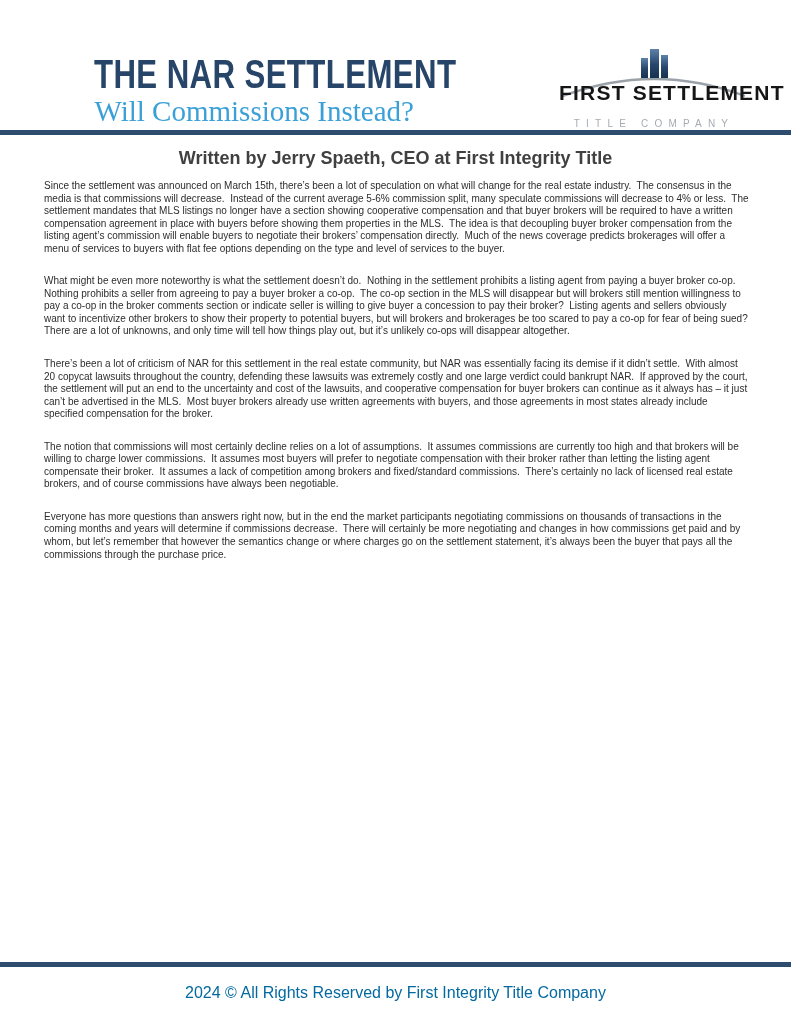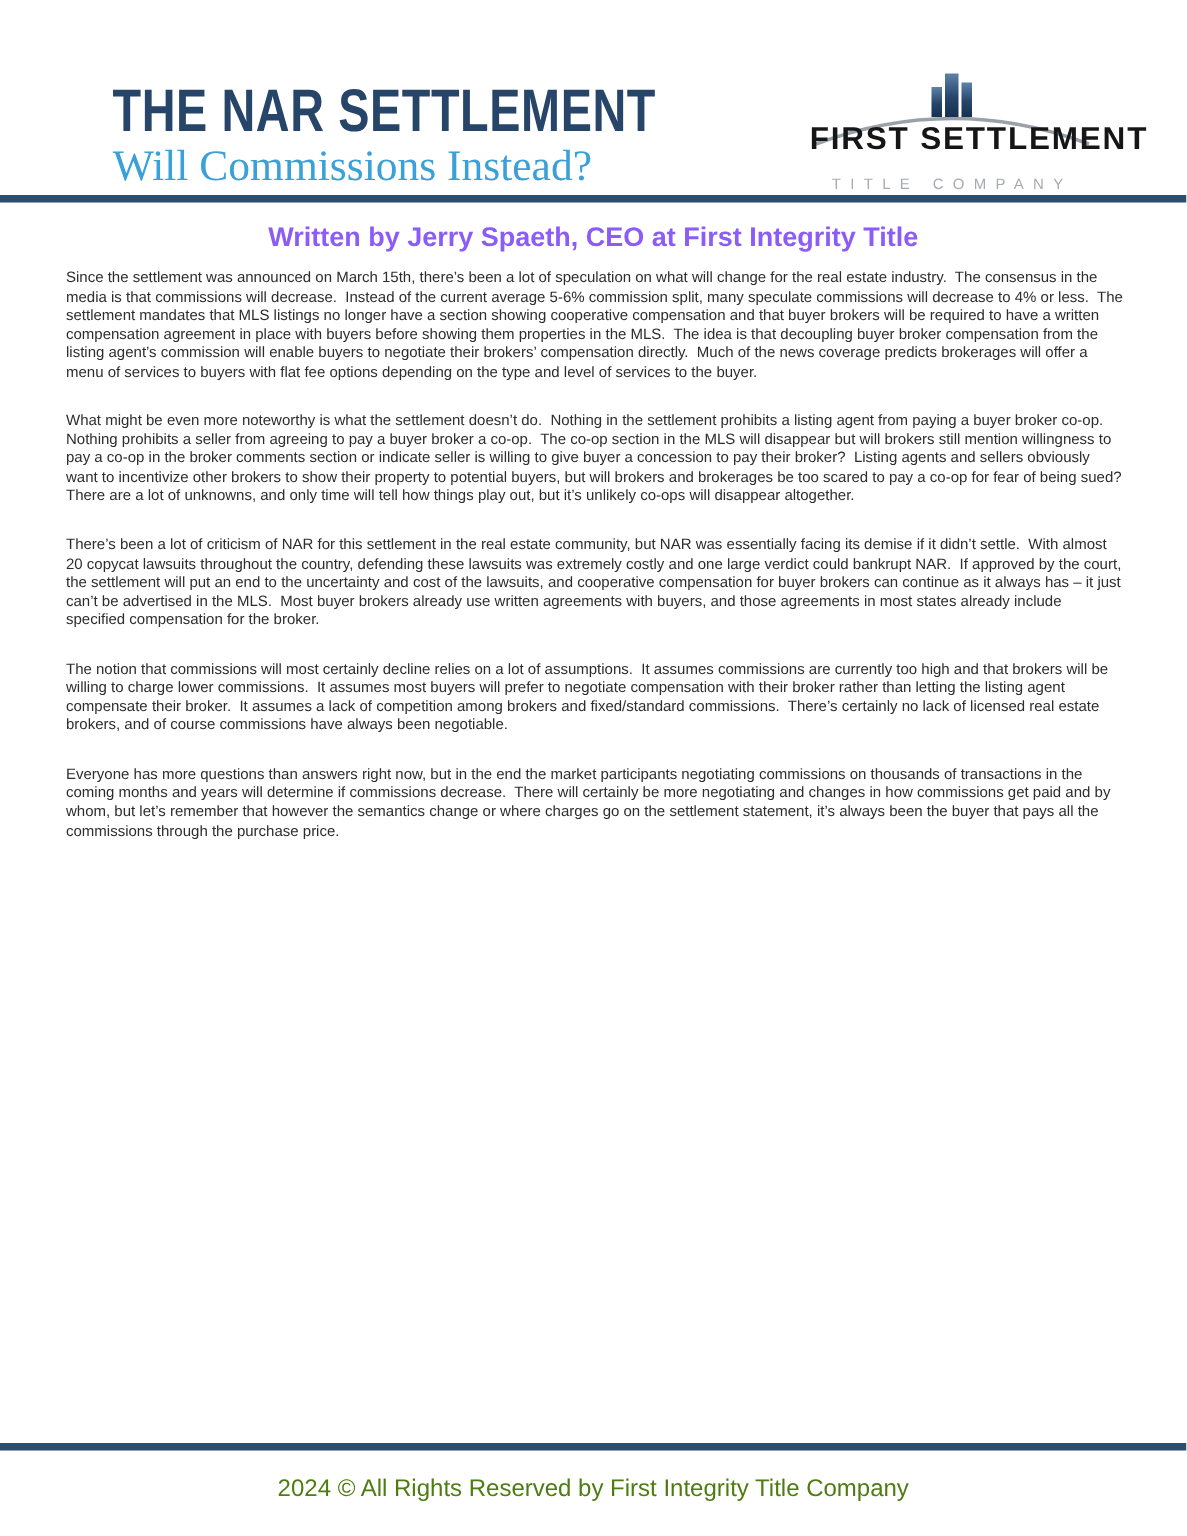--- a/index.html
+++ b/index.html
@@ -3,21 +3,21 @@
 <meta charset="utf-8">
 <style>
   html,body { margin:0; padding:0; }
   body { background:#ffffff; font-family:"Liberation Sans", sans-serif; }
   .page {
     position:relative; width:791px; height:1024px; background:#ffffff;
     overflow:hidden; margin:0 auto;
   }
   
   .header {
-    display:flex; justify-content:center; align-items:flex-start;
+    display:flex; justify-content:flex-end; align-items:flex-start;
     padding:50px 42px 0 56px; height:78px;
   }
   .title-block { padding-top:4px; }
   .page-title {
     margin:0; color:#264568; font-size:40px; font-weight:bold;
     letter-spacing:0.5px; line-height:1.0; white-space:nowrap;
     transform:scaleX(0.78); transform-origin:left center;
   }
   .page-subtitle {
     margin:2px 0 0; color:#3aa0d8; font-family:"Liberation Serif", serif;
@@ -40,31 +40,31 @@
   }
   .logo-tagline {
     position:relative; margin-top:16px; color:#a7abb0; font-size:10px;
     letter-spacing:6.2px; line-height:1; white-space:nowrap;
   }
   
   .rule { width:791px; height:5px; background:#2e4d6e; }
   .rule-top { margin-top:2px; }
   
   .byline {
-    text-align:center; font-weight:bold; color:#8b5cf6; font-size:18px;
+    text-align:center; font-weight:bold; color:#404040; font-size:18px;
     margin:13px 0 0;
   }
   .article {
     margin:11px 42px 0 44px; color:#2d2d2d; font-size:10px; line-height:1.255;
   }
   .article p { margin:0 0 20px; white-space:pre-wrap; }
   
   .footer { position:absolute; left:0; top:962px; width:791px; }
   .footer-copyright {
-    text-align:center; color:#4d7c0f; font-size:16px; margin-top:17px;
+    text-align:center; color:#0369a1; font-size:16px; margin-top:17px;
   }
 </style>
 </head>
 <body>
 
 <div class="page">
 
   <div class="header">
     <div class="title-block">
       <h1 class="page-title">THE NAR SETTLEMENT</h1>

